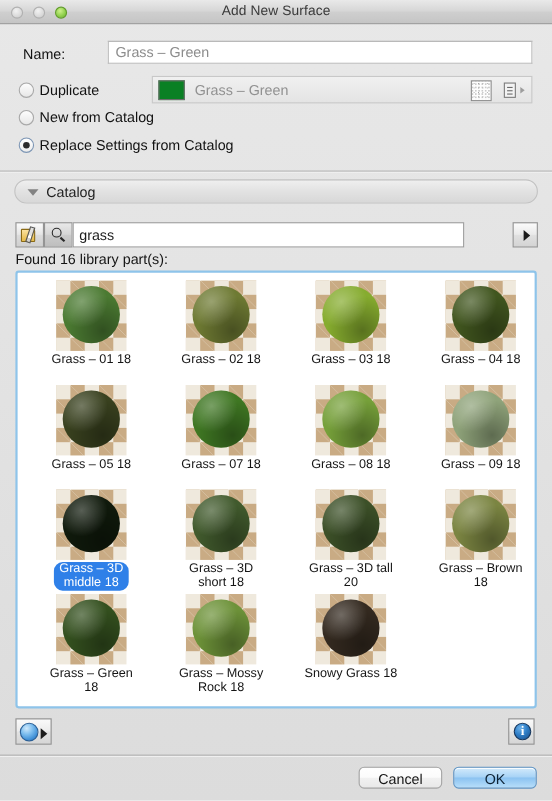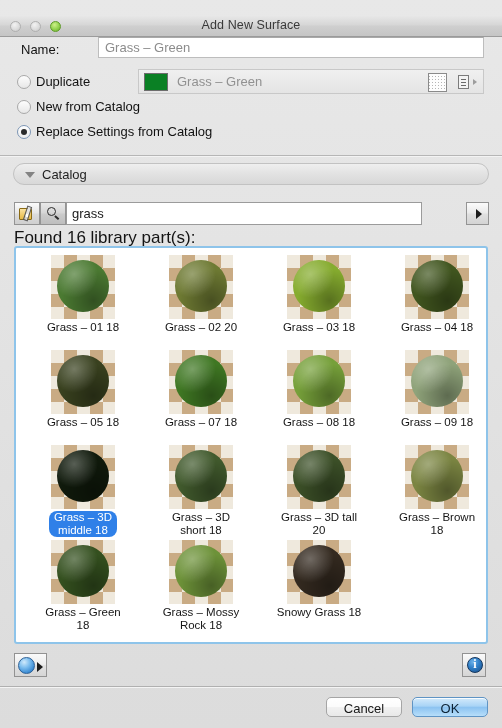--- a/index.html
+++ b/index.html
@@ -19,21 +19,21 @@
     overflow: hidden;
     background: linear-gradient(to bottom, #e8e8e8 0%, #dcdcdc 100%);
     box-sizing: border-box;
     font-size: 12px;
     color: #1a1a1a;
   }
 
   
   #titlebar {
     position: absolute;
-    left: 0; top: 15px;
+    left: 0; top: 0;
     width: 502px;
     height: 22px;
     background: linear-gradient(to bottom, #e9e9e9 0%, #d6d6d6 48%, #cfcfcf 52%, #c5c5c5 100%);
     border-bottom: 1px solid #9b9b9b;
     box-sizing: border-box;
   }
   #title-text {
     position: absolute;
     left: 0; right: 0; top: 3px;
     text-align: center;
@@ -295,21 +295,21 @@
     width: 0; height: 0;
     border-left: 6px solid #1c1c1c;
     border-top: 5px solid transparent;
     border-bottom: 5px solid transparent;
   }
 
   
   #found-label {
     position: absolute;
     left: 14px; top: 228px;
-    font-size: 17px;
+    font-size: 13px;
     color: #141414;
   }
 
   
   #results-panel {
     position: absolute;
     left: 14px; top: 246px;
     width: 474px; height: 398px;
     background: #ffffff;
     border: 2px solid #8ec4ea;
@@ -537,21 +537,21 @@
         <div class="grid-cell">
           <div class="thumb">
             <div class="sphere" style="background: rgb(75, 122, 50);"></div>
           </div>
           <div class="cell-label"><span class="pill">Grass – 01 18</span></div>
         </div>
         <div class="grid-cell">
           <div class="thumb">
             <div class="sphere" style="background: rgb(110, 122, 51);"></div>
           </div>
-          <div class="cell-label"><span class="pill">Grass – 02 20</span></div>
+          <div class="cell-label"><span class="pill">Grass – 02 18</span></div>
         </div>
         <div class="grid-cell">
           <div class="thumb">
             <div class="sphere" style="background: rgb(134, 172, 47);"></div>
           </div>
           <div class="cell-label"><span class="pill">Grass – 03 18</span></div>
         </div>
         <div class="grid-cell">
           <div class="thumb">
             <div class="sphere" style="background: rgb(65, 86, 31);"></div>

